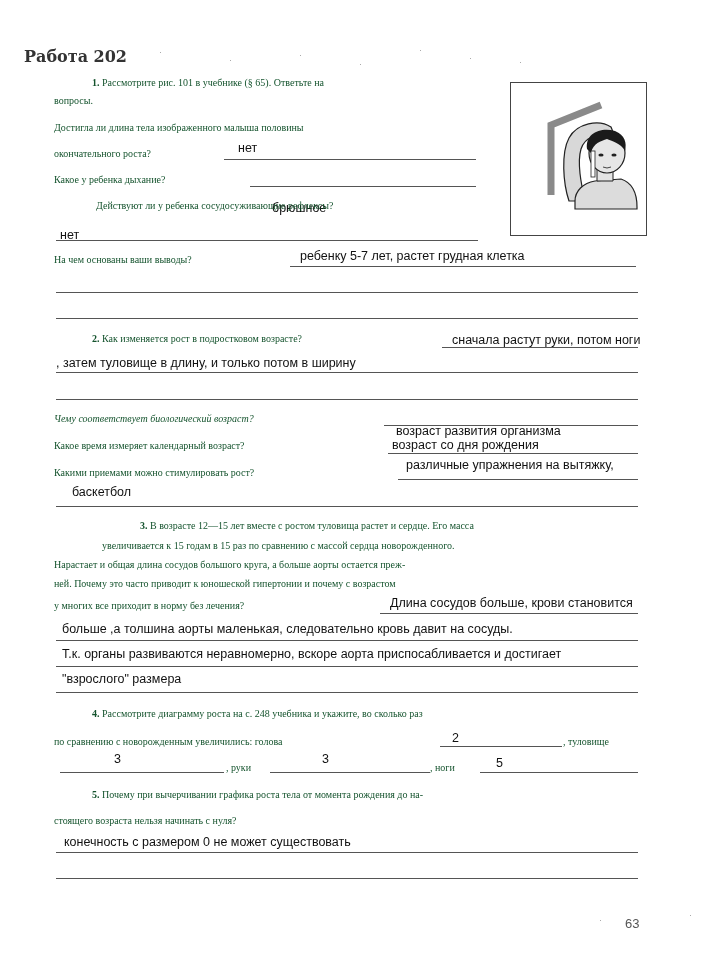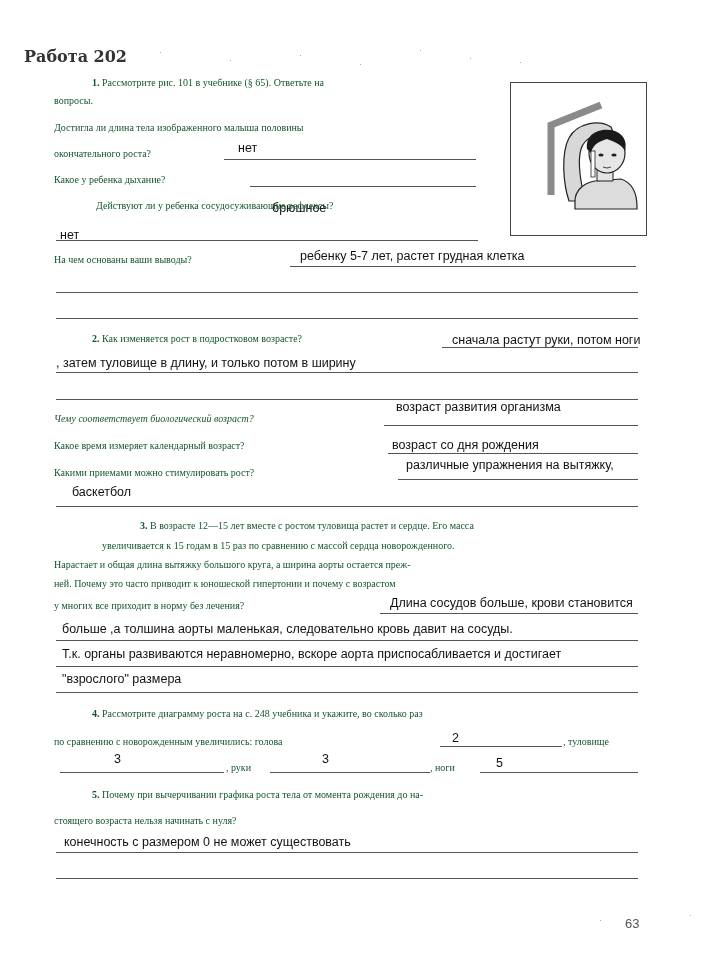--- a/index.html
+++ b/index.html
@@ -71,38 +71,38 @@
 <div class="abs serif" style="left:92px; top:333px;">
   <span class="num">2.</span><span> Как изменяется рост в подростковом возрасте?</span>
 </div>
 <div class="abs hand" style="left:452px; top:333px;">сначала растут руки, потом ноги</div>
 <div class="line" style="left:442px; top:347px; width:196px;"></div>
 <div class="abs hand" style="left:56px; top:356px;">, затем туловище в длину, и только потом в ширину</div>
 <div class="line" style="left:56px; top:372px; width:582px;"></div>
 <div class="line" style="left:56px; top:399px; width:582px;"></div>
 
 <div class="abs serif" style="left:54px; top:413px;font-style:italic;">Чему соответствует биологический возраст?</div>
-<div class="abs hand" style="left:396px; top:400px;">возраст развития организма</div>
+<div class="abs hand" style="left:396px; top:424px;">возраст развития организма</div>
 <div class="line" style="left:384px; top:425px; width:254px;"></div>
 
 <div class="abs serif" style="left:54px; top:440px;">Какое время измеряет календарный возраст?</div>
 <div class="abs hand" style="left:392px; top:438px;">возраст со дня рождения</div>
 <div class="line" style="left:388px; top:453px; width:250px;"></div>
 
 <div class="abs serif" style="left:54px; top:467px;">Какими приемами можно стимулировать рост?</div>
 <div class="abs hand" style="left:406px; top:458px;">различные упражнения на вытяжку,</div>
 <div class="line" style="left:398px; top:479px; width:240px;"></div>
 <div class="abs hand" style="left:72px; top:485px;">баскетбол</div>
 <div class="line" style="left:56px; top:506px; width:582px;"></div>
 
 <div class="abs serif" style="left:92px; top:520px;margin-left:48px;">
   <span class="num">3.</span><span> В возрасте 12—15 лет вместе с ростом туловища растет и сердце. Его масса</span>
 </div>
 <div class="abs serif" style="left:54px; top:540px;margin-left:48px;">увеличивается к 15 годам в 15 раз по сравнению с массой сердца новорожденного.</div>
-<div class="abs serif" style="left:54px; top:559px;">Нарастает и общая длина вытяжку большого круга, а ширина аорты остается преж-</div>
+<div class="abs serif" style="left:54px; top:559px;">Нарастает и общая длина сосудов большого круга, а больше аорты остается преж-</div>
 <div class="abs serif" style="left:54px; top:578px;">ней. Почему это часто приводит к юношеской гипертонии и почему с возрастом</div>
 <div class="abs serif" style="left:54px; top:600px;">у многих все приходит в норму без лечения?</div>
 <div class="abs hand" style="left:390px; top:596px;">Длина сосудов больше, крови становится</div>
 <div class="line" style="left:380px; top:613px; width:258px;"></div>
 <div class="abs hand" style="left:62px; top:622px;">больше ,а толшина аорты маленькая, следовательно кровь давит на сосуды.</div>
 <div class="line" style="left:56px; top:640px; width:582px;"></div>
 <div class="abs hand" style="left:62px; top:647px;">Т.к. органы развиваются неравномерно, вскоре аорта приспосабливается и достигает</div>
 <div class="line" style="left:56px; top:666px; width:582px;"></div>
 <div class="abs hand" style="left:62px; top:672px;">"взрослого" размера</div>
 <div class="line" style="left:56px; top:692px; width:582px;"></div>

